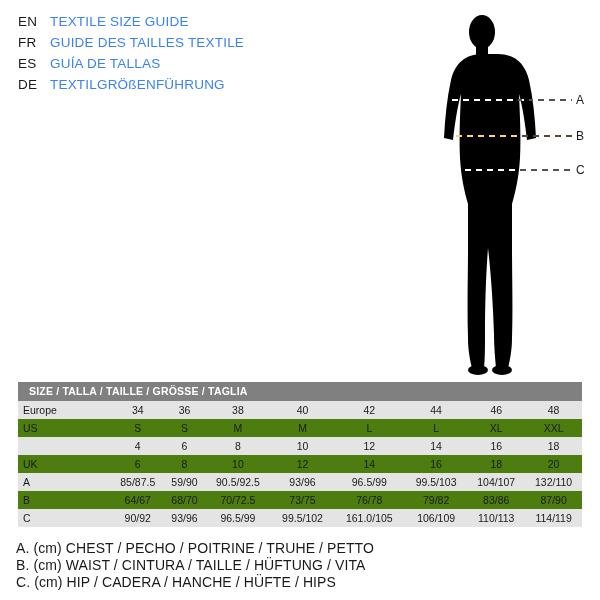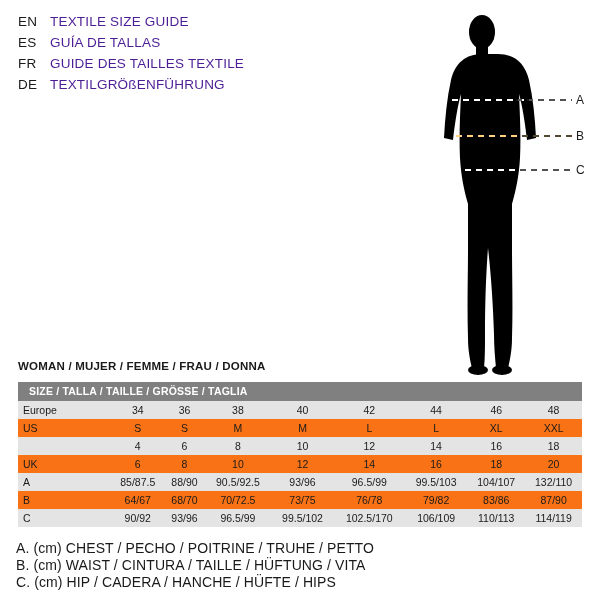--- a/index.html
+++ b/index.html
@@ -35,21 +35,21 @@
     font-size: 13.5px;
     letter-spacing: .2px;
     white-space: nowrap;
   }
   .lang-code {
     width: 32px;
     flex: 0 0 32px;
     color: #1a1a1a;
   }
   .lang-text {
-    color: #4c1d95;
+    color: #3b82f6;
   }
 
   
   .figure-area {
     position: absolute;
     left: 396px;
     top: 8px;
     width: 190px;
     height: 368px;
   }
@@ -101,21 +101,21 @@
   }
   table.size-table td.rowlabel {
     text-align: left;
     padding-left: 5px;
     width: 88px;
   }
   tr.shade td {
     background: #e4e4e4;
   }
   tr.plain td {
-    background: #f97316;
+    background: #4d7c0f;
   }
 
   
   .notes {
     position: absolute;
     left: 16px;
     top: 540px;
     font-size: 14px;
     font-weight: normal;
     letter-spacing: .1px;
@@ -138,26 +138,26 @@
 <body>
 
 <div class="page">
 
   <div class="lang-block">
     <div class="lang-row">
       <span class="lang-code">EN</span>
       <span class="lang-text">TEXTILE SIZE GUIDE</span>
     </div>
     <div class="lang-row">
+      <span class="lang-code">FR</span>
+      <span class="lang-text">GUIDE DES TAILLES TEXTILE</span>
+    </div>
+    <div class="lang-row">
       <span class="lang-code">ES</span>
       <span class="lang-text">GUÍA DE TALLAS</span>
-    </div>
-    <div class="lang-row">
-      <span class="lang-code">FR</span>
-      <span class="lang-text">GUIDE DES TAILLES TEXTILE</span>
     </div>
     <div class="lang-row">
       <span class="lang-code">DE</span>
       <span class="lang-text">TEXTILGRÖßENFÜHRUNG</span>
     </div>
   </div>
 
   <div class="figure-area">
     <svg width="190" height="368" viewBox="0 0 190 368" xmlns="http://www.w3.org/2000/svg">
       <g fill="#000000">
@@ -204,21 +204,20 @@
       <line x1="60" y1="128" x2="176" y2="128" stroke="#ffd27f" stroke-width="2" stroke-dasharray="6 5"></line>
       <line x1="126" y1="128" x2="176" y2="128" stroke="#1a1a1a" stroke-width="1.4" stroke-dasharray="6 5"></line>
       <text class="marker-label" x="180" y="132">B</text>
 
       <line x1="58" y1="162" x2="176" y2="162" stroke="#ffffff" stroke-width="2" stroke-dasharray="6 5"></line>
       <line x1="124" y1="162" x2="176" y2="162" stroke="#1a1a1a" stroke-width="1.4" stroke-dasharray="6 5"></line>
       <text class="marker-label" x="180" y="166">C</text>
     </svg>
   </div>
 
-  <div class="woman-heading">WOMAN / MUJER / FEMME / FRAU / DONNA</div>
 
   <div class="table-wrap">
     <table class="size-table">
       <tbody>
         <tr class="head">
           <td colspan="9">SIZE / TALLA / TAILLE / GRÖSSE / TAGLIA</td>
         </tr>
 
         <tr class="shade">
           <td class="rowlabel">Europe</td>
@@ -264,21 +263,21 @@
           <td>12</td>
           <td>14</td>
           <td>16</td>
           <td>18</td>
           <td>20</td>
         </tr>
 
         <tr class="shade">
           <td class="rowlabel">A</td>
           <td>85/87.5</td>
-          <td>88/90</td>
+          <td>59/90</td>
           <td>90.5/92.5</td>
           <td>93/96</td>
           <td>96.5/99</td>
           <td>99.5/103</td>
           <td>104/107</td>
           <td>132/110</td>
         </tr>
 
         <tr class="plain">
           <td class="rowlabel">B</td>
@@ -291,21 +290,21 @@
           <td>83/86</td>
           <td>87/90</td>
         </tr>
 
         <tr class="shade">
           <td class="rowlabel">C</td>
           <td>90/92</td>
           <td>93/96</td>
           <td>96.5/99</td>
           <td>99.5/102</td>
-          <td>102.5/170</td>
+          <td>161.0/105</td>
           <td>106/109</td>
           <td>110/113</td>
           <td>114/119</td>
         </tr>
       </tbody>
     </table>
   </div>
 
   <div class="notes">
     <div>A. (cm) CHEST / PECHO / POITRINE / TRUHE / PETTO</div>

